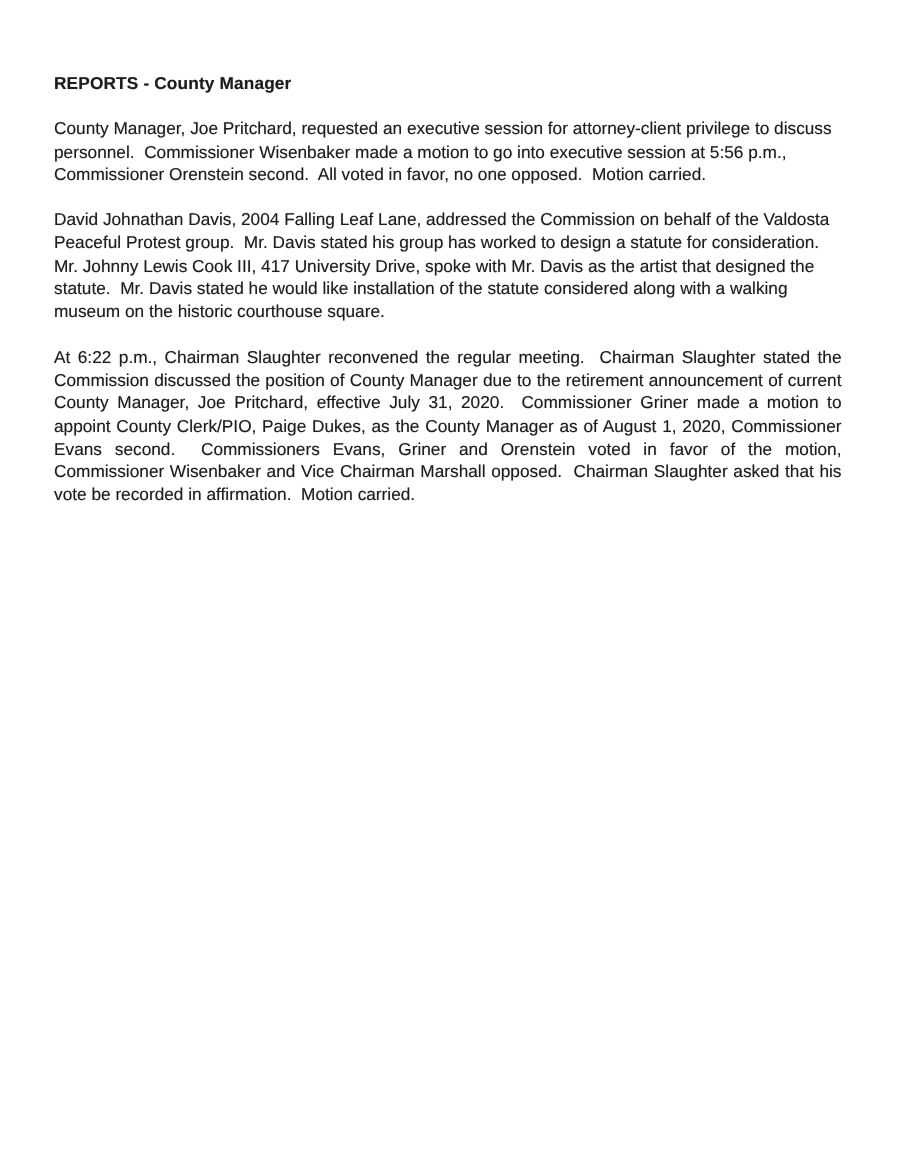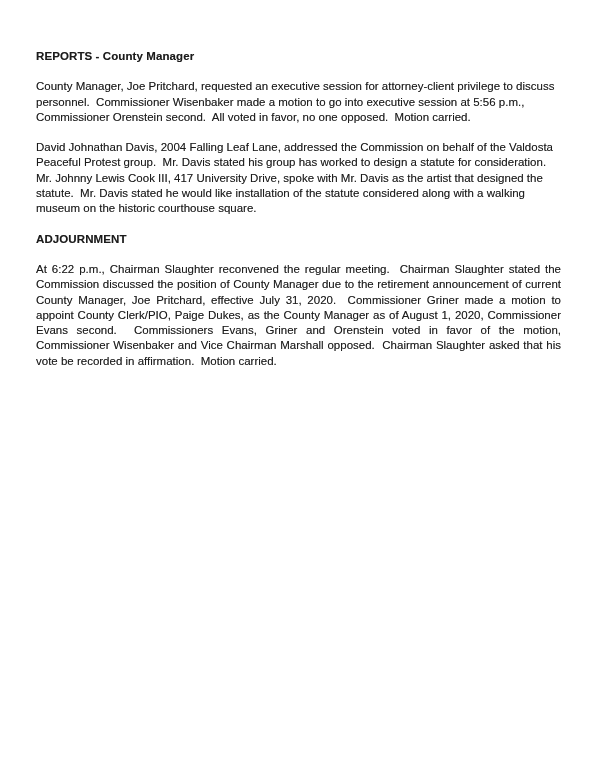--- a/index.html
+++ b/index.html
@@ -48,17 +48,16 @@
   <div class="section">
     <h2 class="doc-heading">REPORTS - County Manager</h2>
     <p class="doc-paragraph">County Manager, Joe Pritchard, requested an executive session for attorney-client privilege to discuss personnel.&nbsp; Commissioner Wisenbaker made a motion to go into executive session at 5:56 p.m., Commissioner Orenstein second.&nbsp; All voted in favor, no one opposed.&nbsp; Motion carried.</p>
   </div>
 
   <div class="section">
     <p class="doc-paragraph">David Johnathan Davis, 2004 Falling Leaf Lane, addressed the Commission on behalf of the Valdosta Peaceful Protest group.&nbsp; Mr. Davis stated his group has worked to design a statute for consideration.&nbsp; Mr. Johnny Lewis Cook III, 417 University Drive, spoke with Mr. Davis as the artist that designed the statute.&nbsp; Mr. Davis stated he would like installation of the statute considered along with a walking museum on the historic courthouse square.</p>
   </div>
 
   <div class="section">
-    <h2 class="doc-heading">ADJOURNMENT</h2>
     <p class="doc-paragraph justified">At 6:22 p.m., Chairman Slaughter reconvened the regular meeting.&nbsp; Chairman Slaughter stated the Commission discussed the position of County Manager due to the retirement announcement of current County Manager, Joe Pritchard, effective July 31, 2020.&nbsp; Commissioner Griner made a motion to appoint County Clerk/PIO, Paige Dukes, as the County Manager as of August 1, 2020, Commissioner Evans second.&nbsp; Commissioners Evans, Griner and Orenstein voted in favor of the motion, Commissioner Wisenbaker and Vice Chairman Marshall opposed.&nbsp; Chairman Slaughter asked that his vote be recorded in affirmation.&nbsp; Motion carried.</p>
   </div>
 
 </div>
 
 </body></html>

